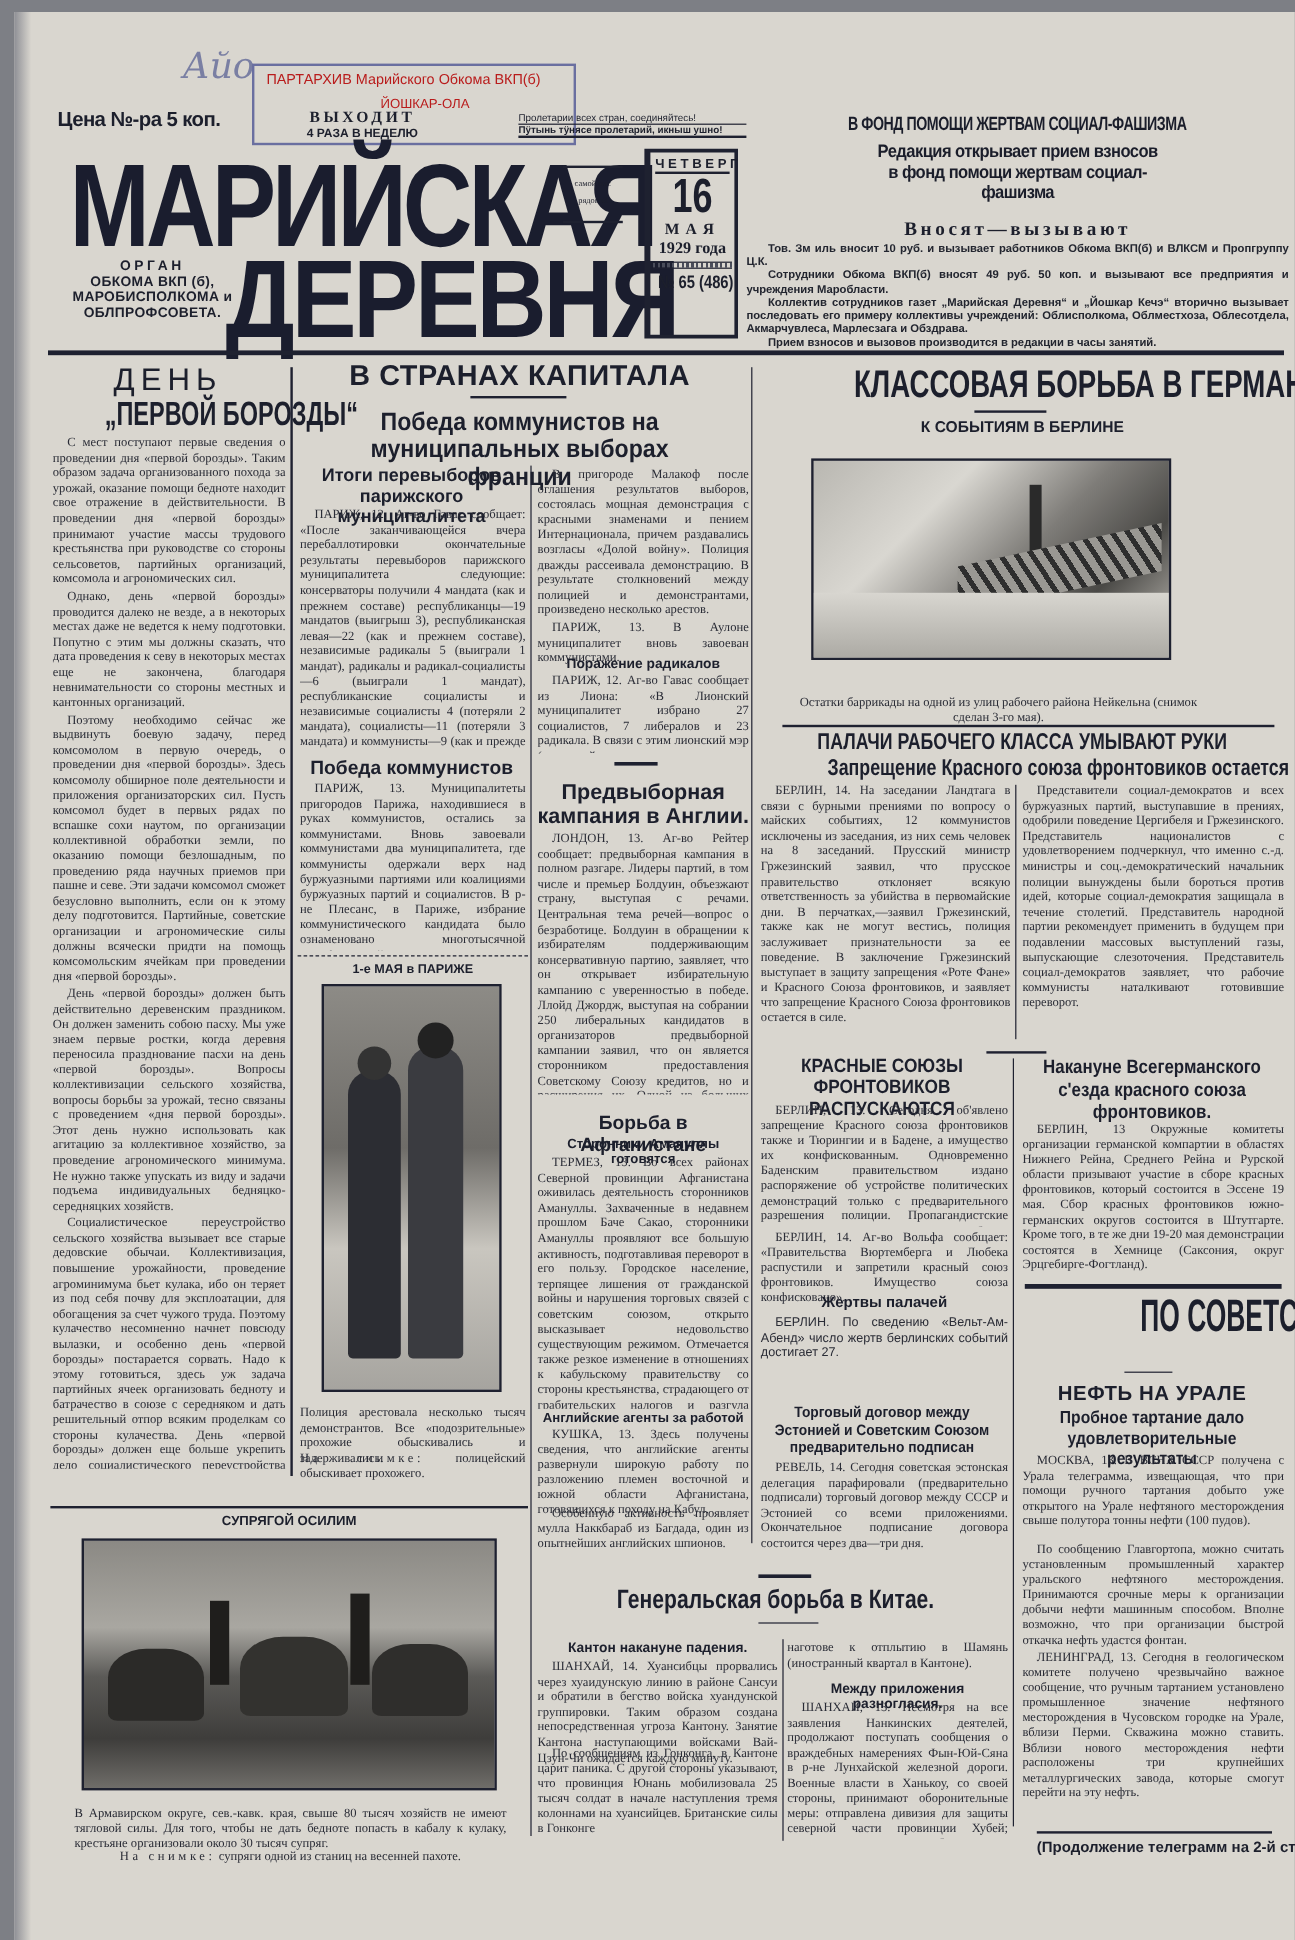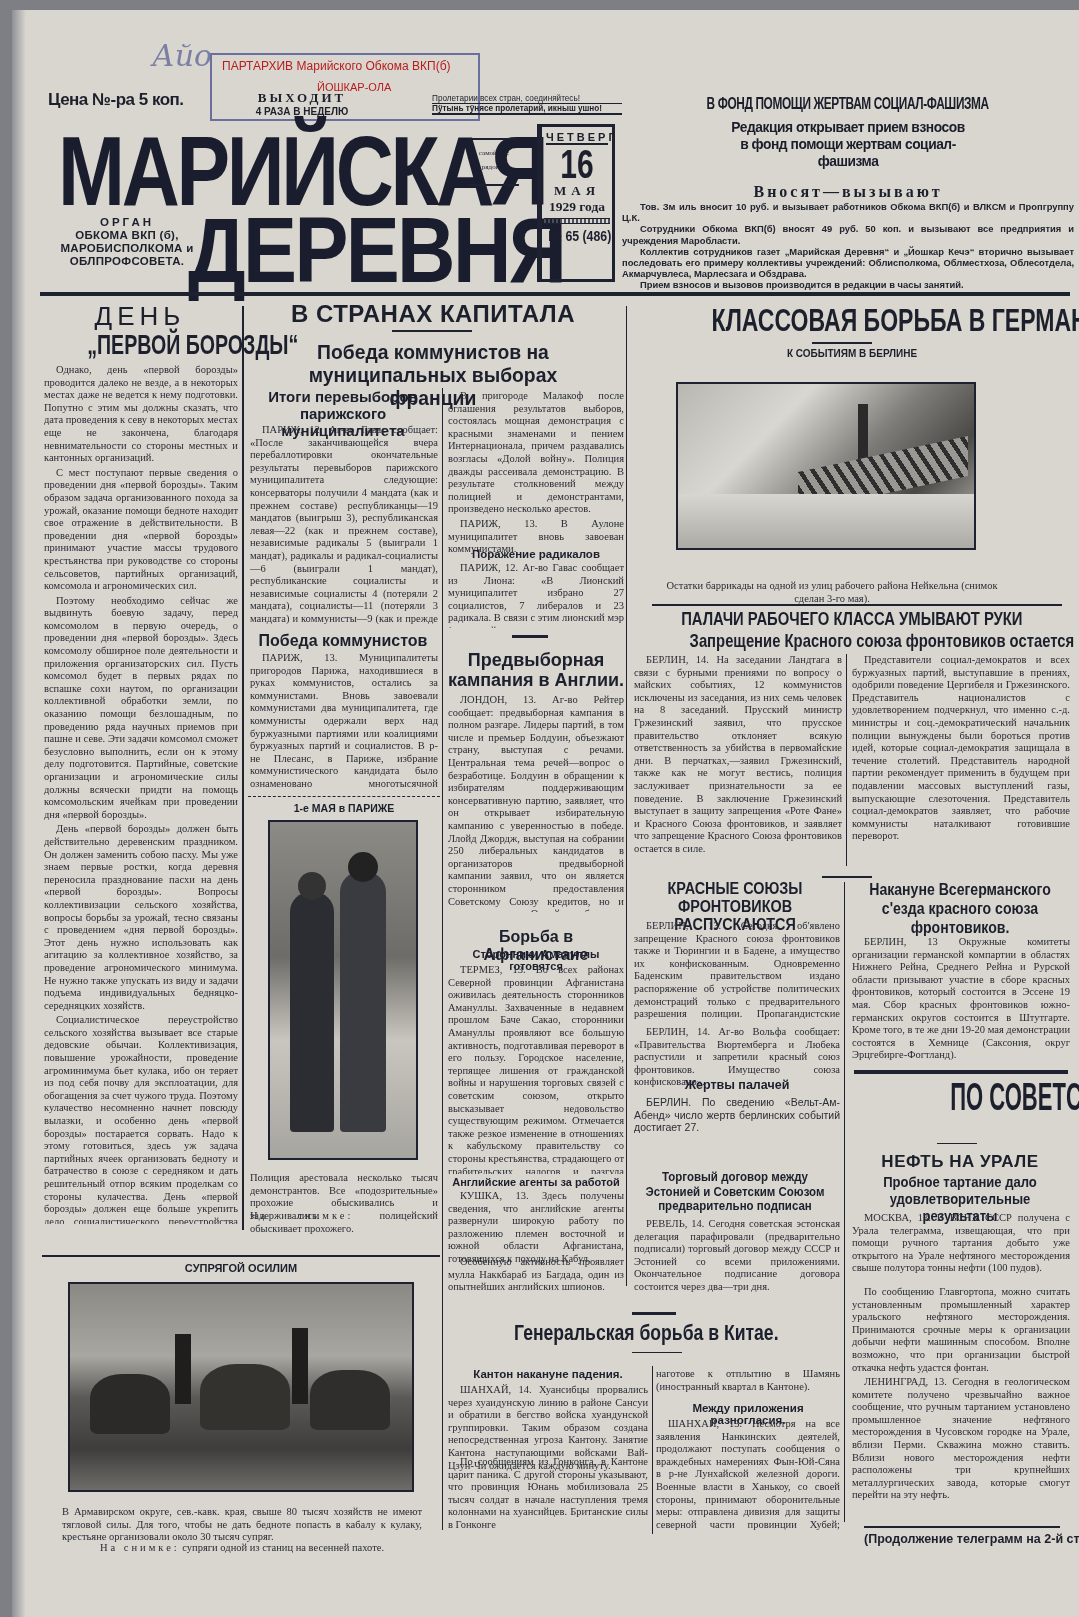--- a/index.html
+++ b/index.html
@@ -90,22 +90,22 @@
 
   <div class="hline" style="left:28px;top:282px;width:1030px;height:4px;"></div>
 
   <div class="abs center" style="left:30px;top:292px;width:196px;">
     <div style="font-family:'Liberation Sans',sans-serif;font-size:26px;letter-spacing:5px;line-height:28px;">ДЕНЬ</div>
     <div style="font-family:'Liberation Sans',sans-serif;font-weight:bold;font-size:28px;line-height:30px;">
       <span class="squeeze" style="transform:scaleX(0.7);">„ПЕРВОЙ БОРОЗДЫ“</span>
     </div>
   </div>
   <div class="abs body-text" style="left:32px;top:354px;width:194px;height:860px;overflow:hidden;">
+    <p>С мест поступают первые сведения о проведении дня «первой борозды». Таким образом задача организованного похода за урожай, оказание помощи бедноте находит свое отражение в действительности. В проведении дня «первой борозды» принимают участие массы трудового крестьянства при руководстве со стороны сельсоветов, партийных организаций, комсомола и агрономических сил.</p>
     <p>Однако, день «первой борозды» проводится далеко не везде, а в некоторых местах даже не ведется к нему подготовки. Попутно с этим мы должны сказать, что дата проведения к севу в некоторых местах еще не закончена, благодаря невнимательности со стороны местных и кантонных организаций.</p>
-    <p>С мест поступают первые сведения о проведении дня «первой борозды». Таким образом задача организованного похода за урожай, оказание помощи бедноте находит свое отражение в действительности. В проведении дня «первой борозды» принимают участие массы трудового крестьянства при руководстве со стороны сельсоветов, партийных организаций, комсомола и агрономических сил.</p>
     <p>Поэтому необходимо сейчас же выдвинуть боевую задачу, перед комсомолом в первую очередь, о проведении дня «первой борозды». Здесь комсомолу обширное поле деятельности и приложения организаторских сил. Пусть комсомол будет в первых рядах по вспашке сохи наутом, по организации коллективной обработки земли, по оказанию помощи безлошадным, по проведению ряда научных приемов при пашне и севе. Эти задачи комсомол сможет безусловно выполнить, если он к этому делу подготовится. Партийные, советские организации и агрономические силы должны всячески придти на помощь комсомольским ячейкам при проведении дня «первой борозды».</p>
     <p>День «первой борозды» должен быть действительно деревенским праздником. Он должен заменить собою пасху. Мы уже знаем первые ростки, когда деревня переносила празднование пасхи на день «первой борозды». Вопросы коллективизации сельского хозяйства, вопросы борьбы за урожай, тесно связаны с проведением «дня первой борозды». Этот день нужно использовать как агитацию за коллективное хозяйство, за проведение агрономического минимума. Не нужно также упускать из виду и задачи подъема индивидуальных бедняцко-середняцких хозяйств.</p>
     <p>Социалистическое переустройство сельского хозяйства вызывает все старые дедовские обычаи. Коллективизация, повышение урожайности, проведение агроминимума бьет кулака, ибо он теряет из под себя почву для эксплоатации, для обогащения за счет чужого труда. Поэтому кулачество несомненно начнет повсюду вылазки, и особенно день «первой борозды» постарается сорвать. Надо к этому готовиться, здесь уж задача партийных ячеек организовать бедноту и батрачество в союзе с середняком и дать решительный отпор всяким проделкам со стороны кулачества. День «первой борозды» должен еще больше укрепить дело социалистического переустройства деревни и дать толчок новым бедняцко-середняцким массам идти по линии коллективизации сельского хозяйства, идти по линии борьбы за урожай, и по линии решительного наступления на кулачество, так и всему дедовскому, что тащит деревню к старой жизни.</p>
   </div>
 
   <div class="vline" style="left:230px;top:296px;height:924px;"></div>
 
   <div class="abs center" style="left:236px;top:290px;width:370px;">
     <span style="font-family:'Liberation Sans',sans-serif;font-weight:bold;font-size:24px;letter-spacing:0.5px;">В СТРАНАХ КАПИТАЛА</span>
   </div>
@@ -150,21 +150,21 @@
   <div class="abs center" style="left:436px;top:1166px;width:176px;font-family:'Liberation Sans',sans-serif;font-weight:bold;font-size:11px;">Английские агенты за работой</div>
   <div class="abs body-text" style="left:436px;top:1180px;width:176px;text-indent:12px;">КУШКА, 13. Здесь получены сведения, что английские агенты развернули широкую работу по разложению племен восточной и южной области Афганистана, готовящихся к походу на Кабул.</div>
   <div class="abs body-text" style="left:436px;top:1246px;width:176px;text-indent:12px;">Особенную активность проявляет мулла Наккбараб из Багдада, один из опытнейших английских шпионов.</div>
 
   <div class="vline" style="left:614px;top:296px;height:980px;width:1px;"></div>
 
   <div class="abs center" style="left:620px;top:292px;width:440px;">
     <span class="squeeze" style="font-family:'Liberation Sans',sans-serif;font-weight:bold;font-size:32px;transform:scaleX(0.72);">КЛАССОВАЯ БОРЬБА В ГЕРМАНИИ</span>
   </div>
   <div class="hline thin" style="left:800px;top:332px;width:60px;"></div>
-  <div class="abs center" style="left:620px;top:338px;width:440px;font-family:'Liberation Sans',sans-serif;font-weight:bold;font-size:10px;">К СОБЫТИЯМ В БЕРЛИНЕ</div>
+  <div class="abs center" style="left:620px;top:338px;width:440px;font-family:'Liberation Sans',sans-serif;font-weight:bold;font-size:13px;">К СОБЫТИЯМ В БЕРЛИНЕ</div>
 
   <div class="photo" style="left:664px;top:372px;width:300px;height:168px;background:linear-gradient(135deg,#b9b7b1 0%,#d9d7d1 30%,#7f7d79 55%,#4a4946 75%,#c7c4bd 100%);">
     <div style="position:absolute;left:180px;top:20px;width:10px;height:120px;background:#2a2a2a;"></div>
     <div style="position:absolute;left:120px;top:70px;width:170px;height:40px;background:repeating-linear-gradient(60deg,#2e2e2e 0 4px,#9a9893 4px 10px);transform:skewY(-12deg);"></div>
     <div style="position:absolute;left:0;top:110px;width:300px;height:58px;background:linear-gradient(180deg,#d8d6d0,#a9a7a1);"></div>
   </div>
   <div class="abs center body-text" style="left:650px;top:570px;width:340px;text-align:center;">Остатки баррикады на одной из улиц рабочего района Нейкельна (снимок сделан 3-го мая).</div>
 
   <div class="hline" style="left:640px;top:594px;width:410px;height:2px;"></div>
   <div class="abs center" style="left:620px;top:598px;width:440px;">

